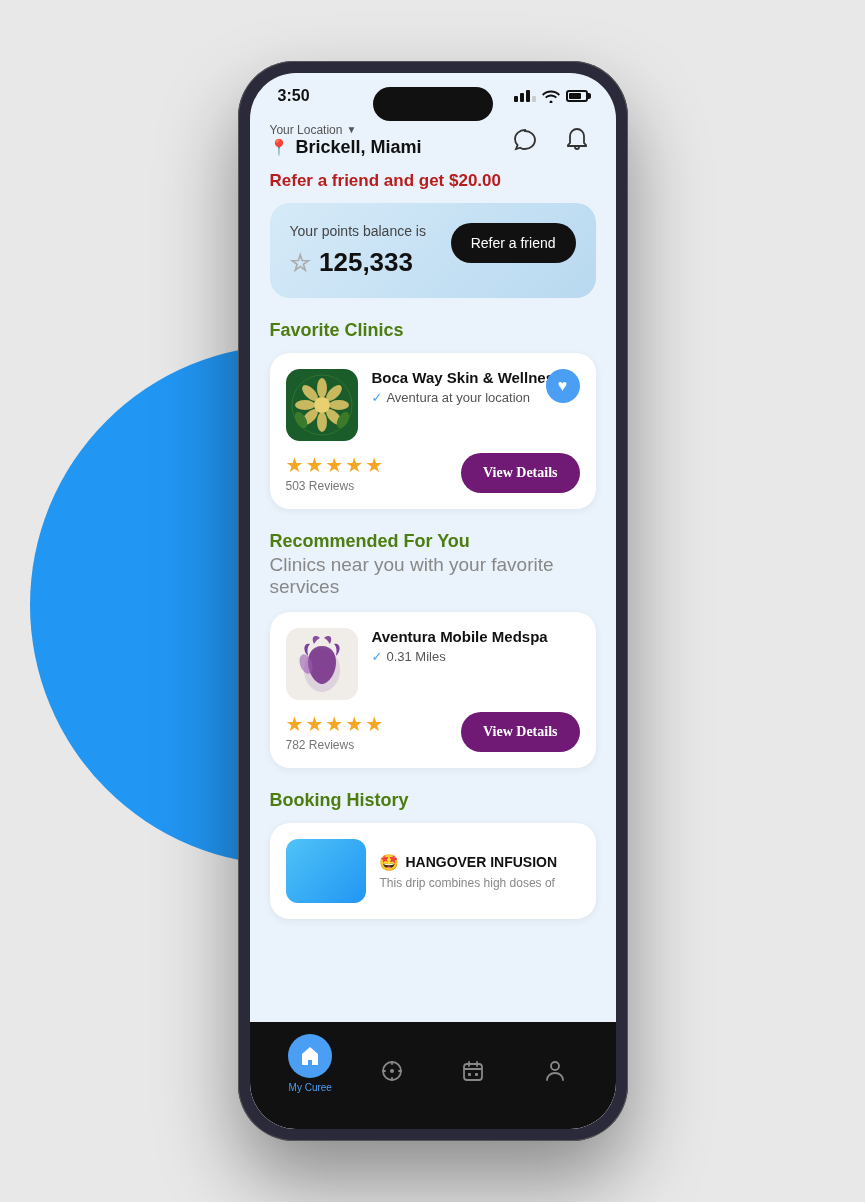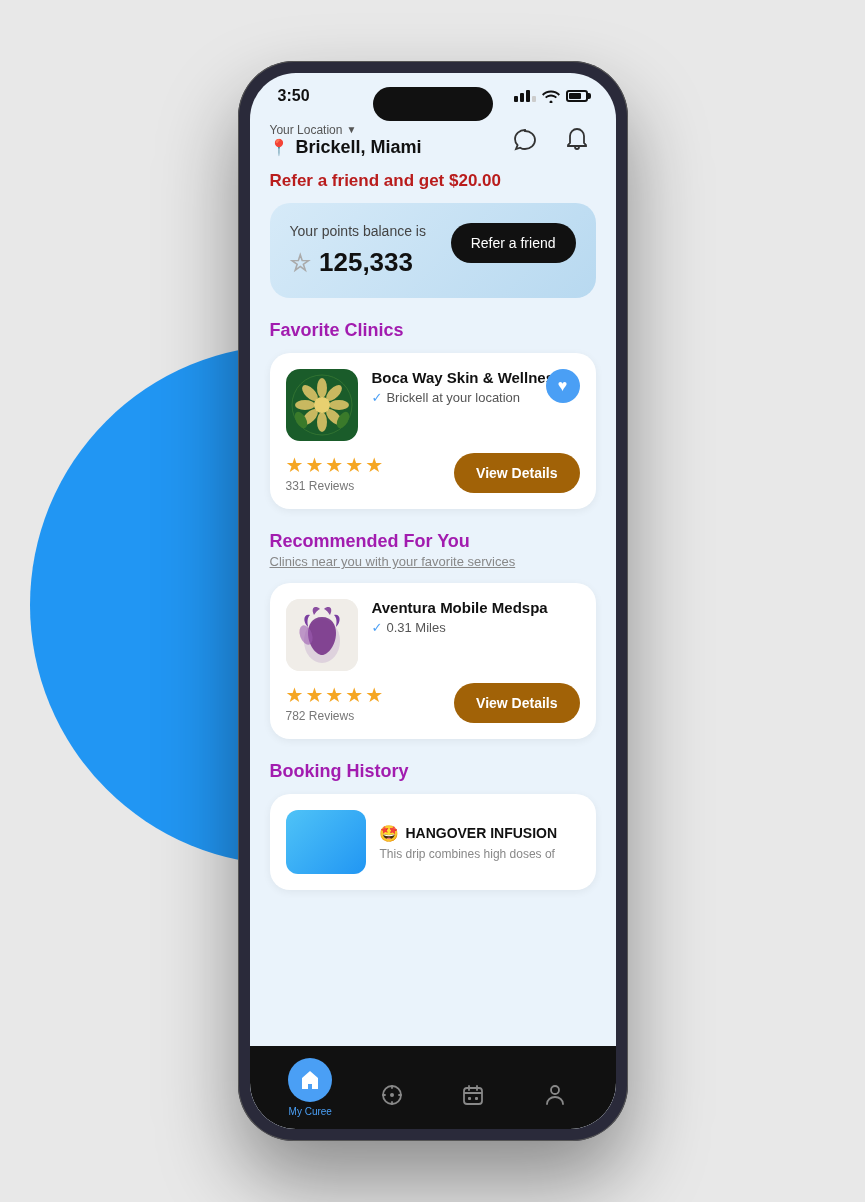--- a/index.html
+++ b/index.html
@@ -190,21 +190,21 @@
       font-size: 14px;
       font-weight: 400;
       cursor: pointer;
       white-space: nowrap;
     }
 
     
     .section-title {
       font-size: 18px;
       font-weight: 700;
-      color: #a21caf;
+      color: #4d7c0f;
       margin-bottom: 12px;
     }
 
     
     .clinic-card {
       background: #fff;
       border-radius: 20px;
       padding: 16px;
       margin-bottom: 22px;
       box-shadow: 0 2px 8px rgba(0,0,0,0.06);
@@ -283,37 +283,37 @@
       font-size: 20px;
       letter-spacing: 2px;
     }
     .reviews {
       font-size: 12px;
       color: #777;
       margin-top: 2px;
     }
 
     .view-btn {
-      background: #a16207;
+      background: #701a75;
       color: #fff;
       border: none;
       border-radius: 24px;
       padding: 12px 22px;
       font-size: 14px;
       font-weight: 600;
       cursor: pointer;
+      font-family: Liberation Serif, serif;
     }
 
     
     .recommended-subtitle {
-      font-size: 13px;
+      font-size: 19px;
       color: #888;
       margin-top: -10px;
       margin-bottom: 14px;
-      text-decoration: underline;
     }
 
     
     .aventura-logo {
       width: 72px;
       height: 72px;
       border-radius: 14px;
       background: #f0ede8;
       display: flex;
       align-items: center;
@@ -350,21 +350,21 @@
     }
     .booking-desc {
       font-size: 12px;
       color: #888;
       margin-top: 4px;
     }
 
     
     .bottom-nav {
       background: #111;
-      padding: 12px 20px 12px;
+      padding: 12px 20px 36px;
       display: flex;
       justify-content: space-around;
       align-items: flex-end;
       flex-shrink: 0;
       border-radius: 0 0 46px 46px;
     }
 
     .nav-item {
       display: flex;
       flex-direction: column;
@@ -540,29 +540,29 @@
                   <circle cx="35" cy="35" r="8" fill="#e8d070"></circle>
 
                   <ellipse cx="14" cy="50" rx="5" ry="9" fill="#3a7a2a" transform="rotate(-30 14 50)"></ellipse>
                   <ellipse cx="56" cy="50" rx="5" ry="9" fill="#3a7a2a" transform="rotate(30 56 50)"></ellipse>
                 </svg>
               </div>
               <div class="clinic-info">
                 <div class="clinic-name">Boca Way Skin &amp; Wellness</div>
                 <div class="clinic-availability">
                   <span class="avail-check">✓</span>
-                  <span>Brickell at your location</span>
+                  <span>Aventura at your location</span>
                 </div>
               </div>
               <div class="heart-badge">♥</div>
             </div>
             <div class="clinic-bottom">
               <div class="stars-area">
                 <div class="stars">★★★★★</div>
-                <div class="reviews">331 Reviews</div>
+                <div class="reviews">503 Reviews</div>
               </div>
               <button class="view-btn">View Details</button>
             </div>
           </div>
 
           <div class="section-title">Recommended For You</div>
           <div class="recommended-subtitle">Clinics near you with your favorite services</div>
 
           <div class="clinic-card">
             <div class="clinic-top">

